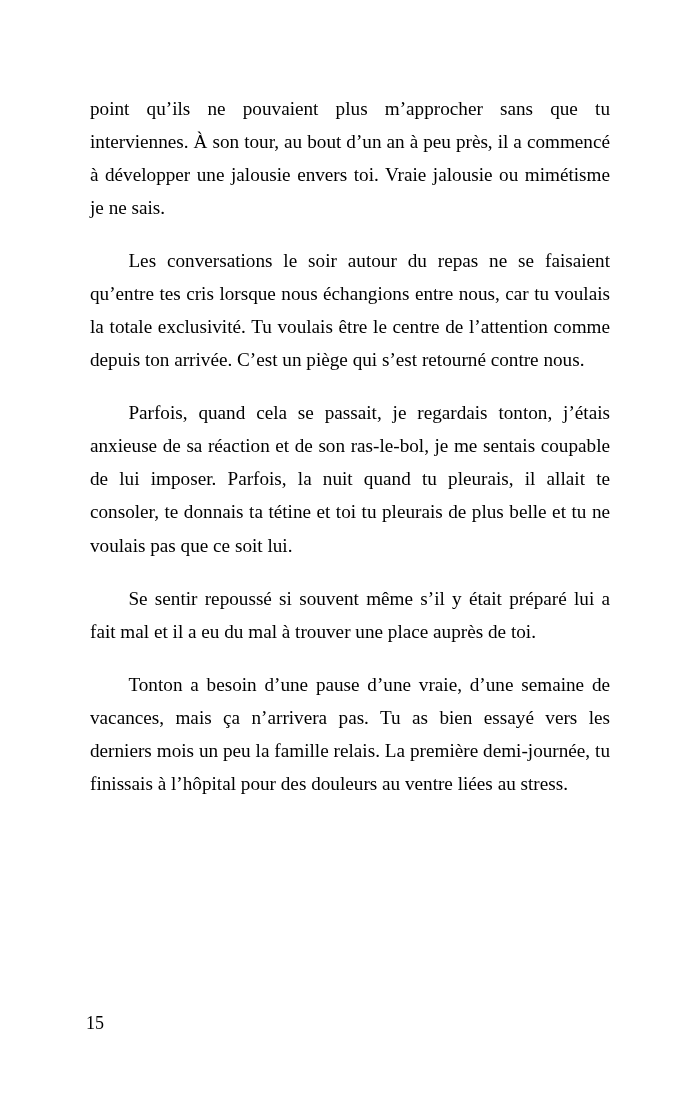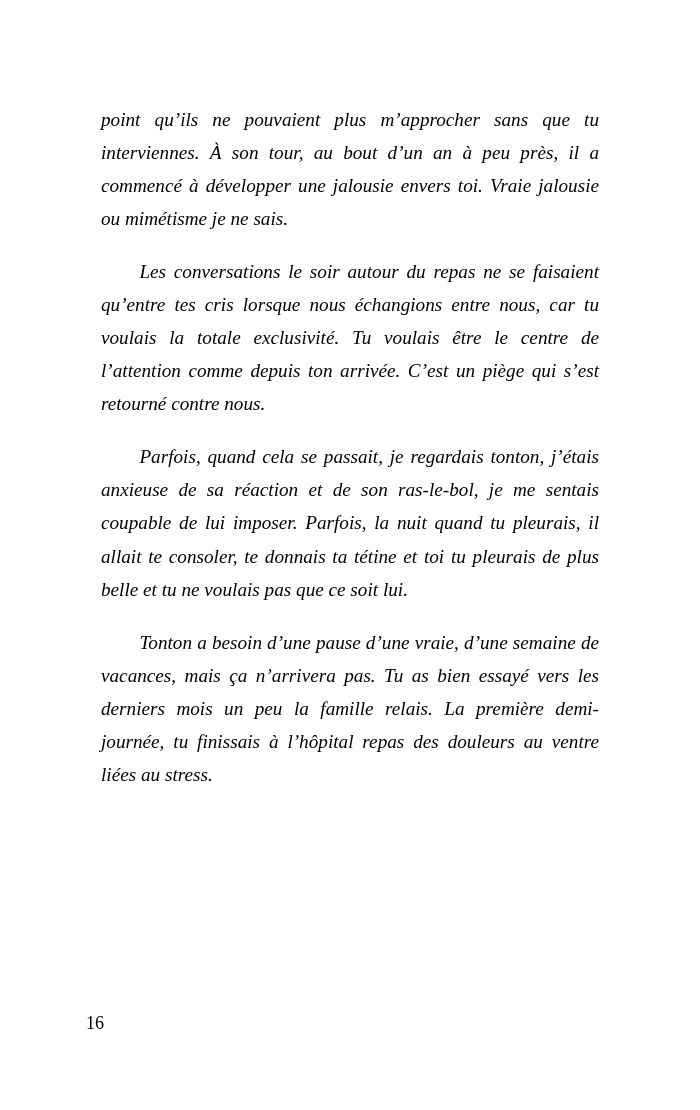--- a/index.html
+++ b/index.html
@@ -25,22 +25,21 @@
     padding: 88px 86px 40px 86px;
   }
   .body-text {
     font-size: 19.2px;
     line-height: 1.72;
     text-align: justify;
     text-justify: inter-word;
     hyphens: none;
   }
   .body-text p {
-    margin: 15px;
-    font-style: italic;
+    margin: 4px;
   }
   .body-text p.indent {
     text-indent: 2.0em;
     margin-top: 1.05em;
   }
   .page-number {
     position: absolute;
     left: 86px;
     bottom: 78px;
     font-size: 18px;
@@ -49,16 +48,17 @@
   }
 </style>
 </head>
 <body>
 
 <div class="page">
   <div class="body-text">
     <p>point qu’ils ne pouvaient plus m’approcher sans que tu interviennes. À son tour, au bout d’un an à peu près, il a commencé à développer une jalousie envers toi. Vraie jalousie ou mimétisme je ne sais.</p>
     <p class="indent">Les conversations le soir autour du repas ne se faisaient qu’entre tes cris lorsque nous échangions entre nous, car tu voulais la totale exclusivité. Tu voulais être le centre de l’attention comme depuis ton arrivée. C’est un piège qui s’est retourné contre nous.</p>
     <p class="indent">Parfois, quand cela se passait, je regardais tonton, j’étais anxieuse de sa réaction et de son ras-le-bol, je me sentais coupable de lui imposer. Parfois, la nuit quand tu pleurais, il allait te consoler, te donnais ta tétine et toi tu pleurais de plus belle et tu ne voulais pas que ce soit lui.</p>
-    <p class="indent">Tonton a besoin d’une pause d’une vraie, d’une semaine de vacances, mais ça n’arrivera pas. Tu as bien essayé vers les derniers mois un peu la famille relais. La première demi-journée, tu finissais à l’hôpital repas des douleurs au ventre liées au stress.</p>
+    <p class="indent">Se sentir repoussé si souvent même s’il y était préparé lui a fait mal et il a eu du mal à trouver une place auprès de toi.</p>
+    <p class="indent">Tonton a besoin d’une pause d’une vraie, d’une semaine de vacances, mais ça n’arrivera pas. Tu as bien essayé vers les derniers mois un peu la famille relais. La première demi-journée, tu finissais à l’hôpital pour des douleurs au ventre liées au stress.</p>
   </div>
-  <div class="page-number">16</div>
+  <div class="page-number">15</div>
 </div>
 
 </body></html>

